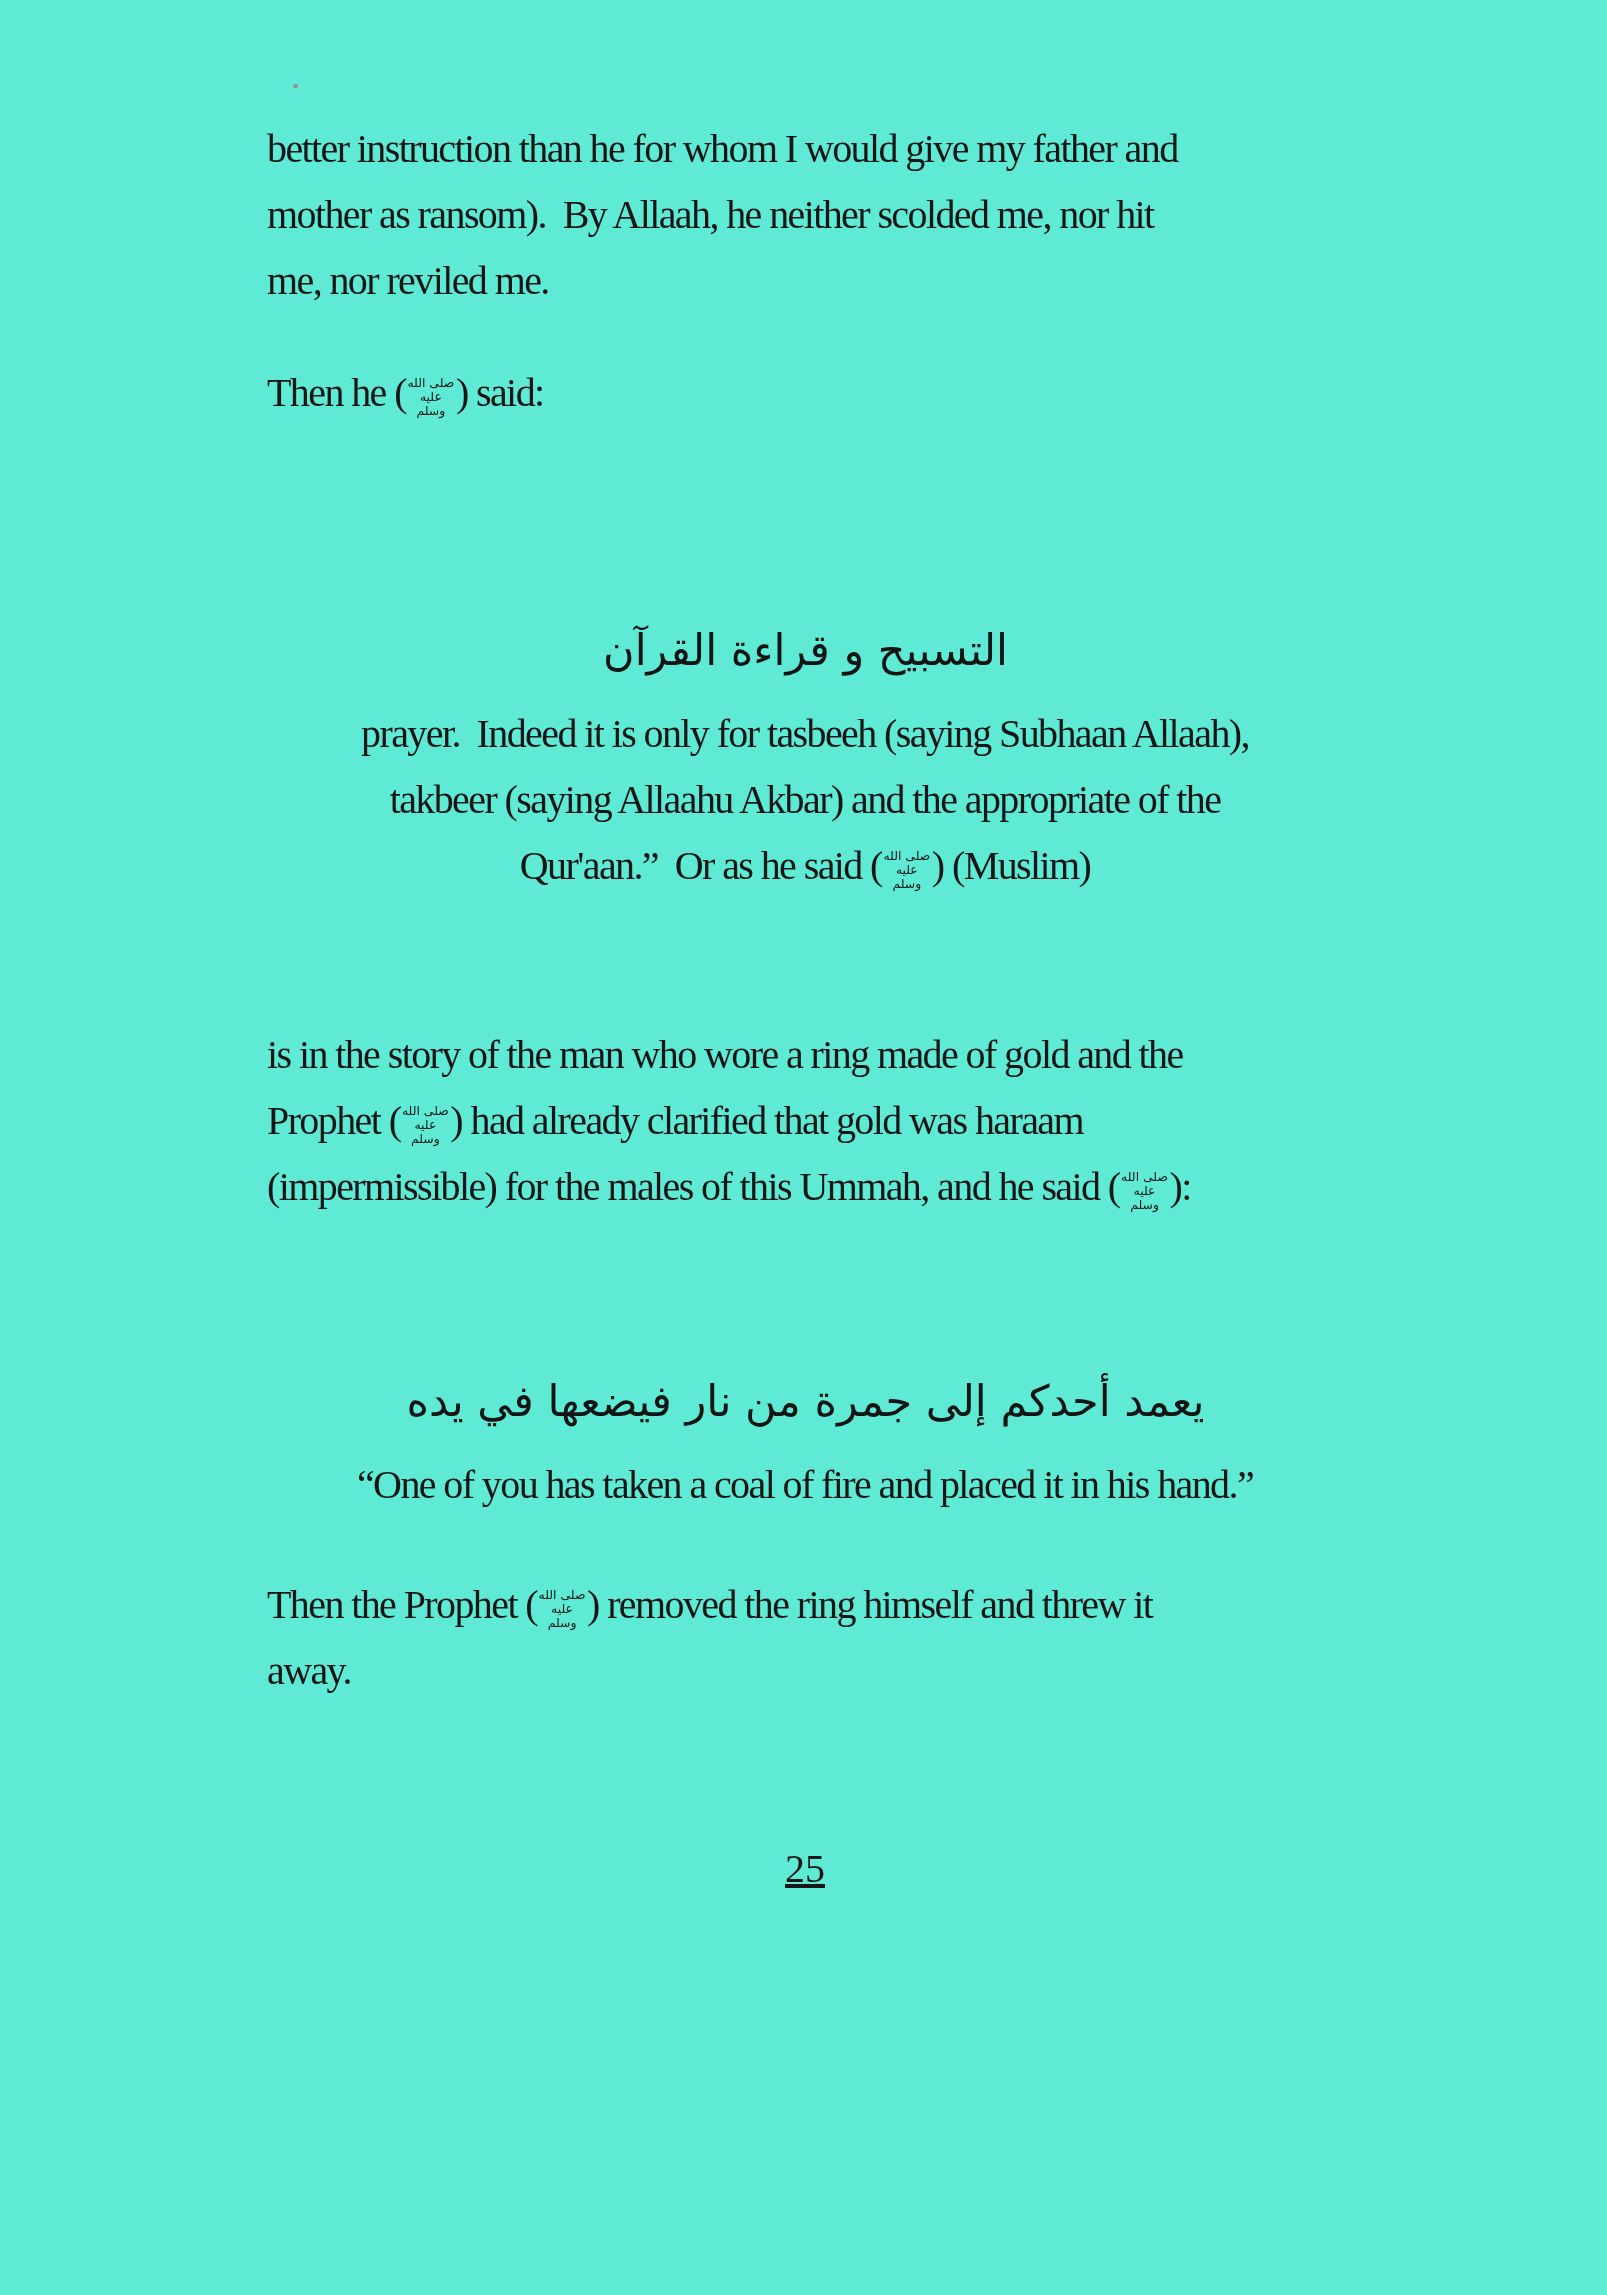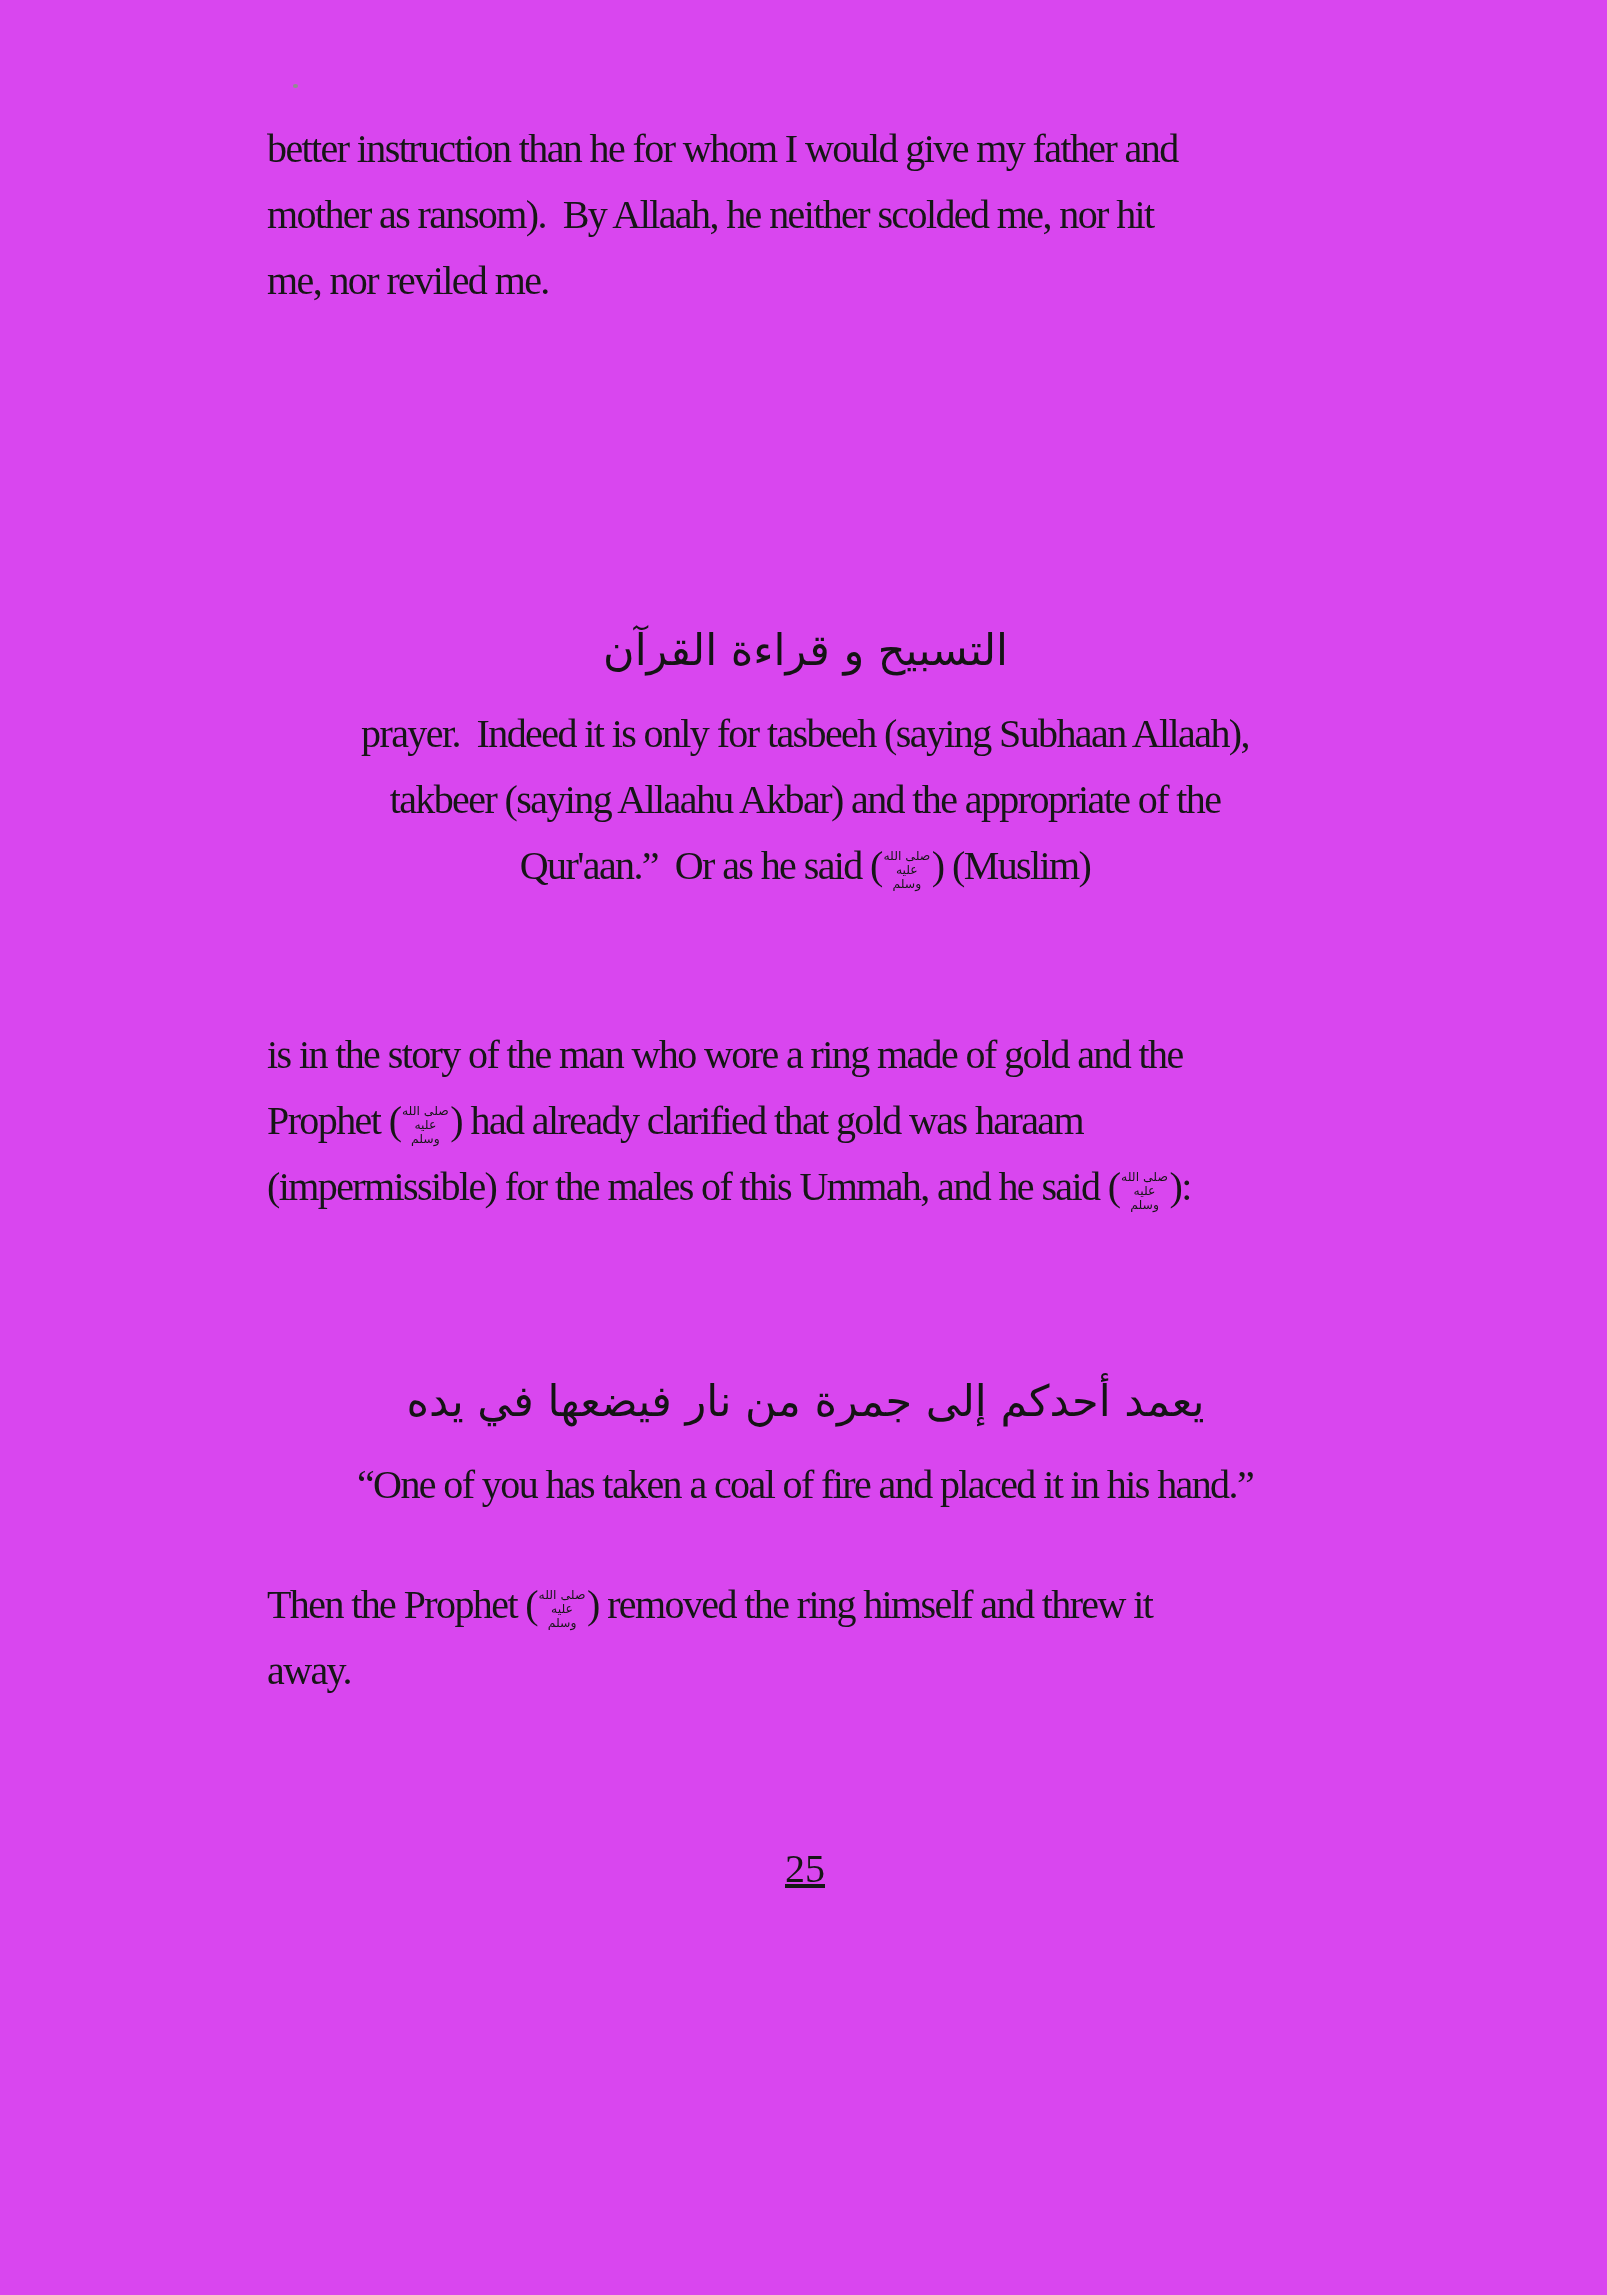--- a/index.html
+++ b/index.html
@@ -1,20 +1,20 @@
 <!DOCTYPE html>
 <html style="font-size:12.4px"><head>
 <meta charset="utf-8">
 <style>
   html, body { margin: 0; padding: 0; background: #ffffff; }
   .page {
     position: relative;
     width: 1607px;
     height: 2295px;
-    background: #d946ef;
+    background: #5eead4;
     color: #161616;
     font-family: "Liberation Serif", serif;
     overflow: hidden;
   }
   .para {
     position: absolute;
     font-size: 40px;
     line-height: 66px;
     letter-spacing: -0.04em;
   }
@@ -62,20 +62,23 @@
 <div class="page">
 
   <span class="speck"></span>
 
   <div class="para left" style="top:116px">
     <div class="line">better instruction than he for whom I would give my father and</div>
     <div class="line">mother as ransom).  By Allaah, he neither scolded me, nor hit</div>
     <div class="line">me, nor reviled me.</div>
   </div>
 
+  <div class="para left" style="top:360px">
+    <div class="line"><span>Then he (</span><span class="saw">صلى الله عليه وسلم</span><span>) said:</span></div>
+  </div>
 
   <div class="arabic" style="top:608px">التسبيح و قراءة القرآن</div>
 
   <div class="para centered" style="top:701px">
     <div class="line"><span>prayer.  Indeed it is only for </span><span class="it">tasbeeh</span><span> (saying </span><span class="it">Subhaan Allaah</span><span>),</span></div>
     <div class="line"><span class="it">takbeer</span><span> (saying </span><span class="it">Allaahu Akbar</span><span>) and the appropriate of the</span></div>
     <div class="line"><span>Qur'aan.”  Or as he said (</span><span class="saw">صلى الله عليه وسلم</span><span>) (Muslim)</span></div>
   </div>
 
   <div class="para left" style="top:1022px">

